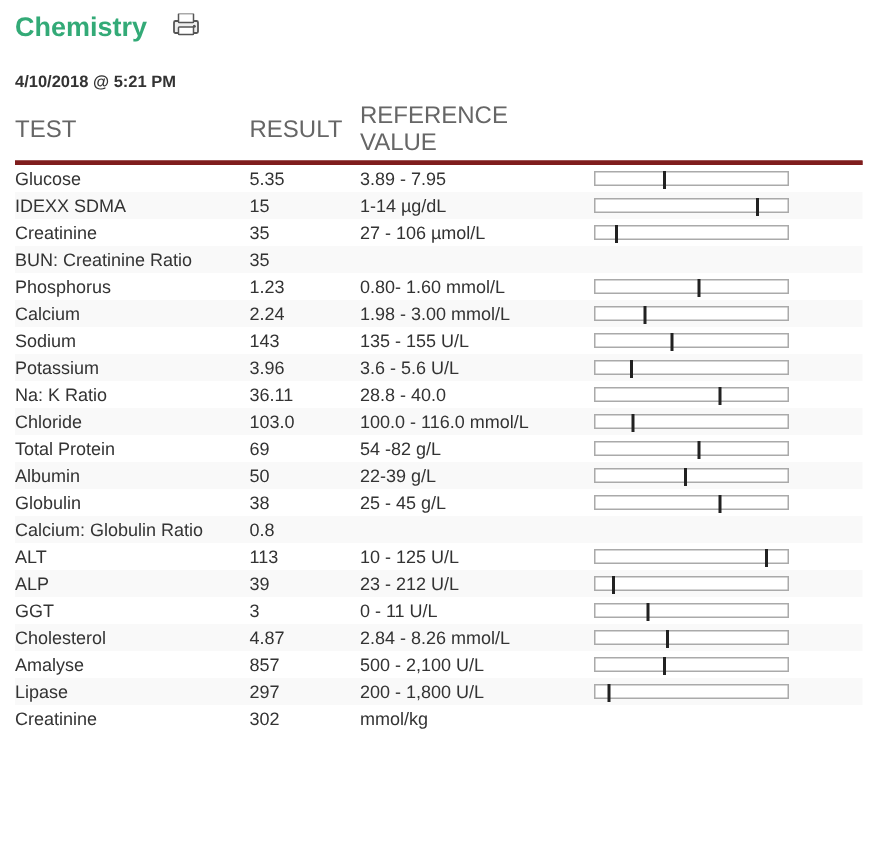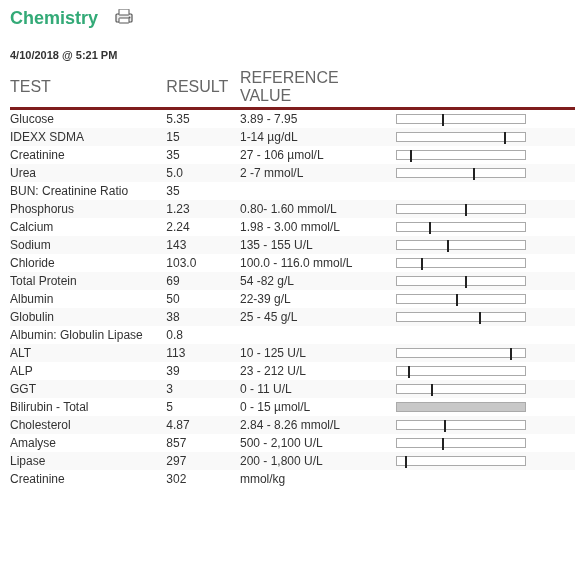--- a/index.html
+++ b/index.html
@@ -139,32 +139,20 @@
         <td class="col-ref">27 - 106 µmol/L</td>
         <td class="col-bar">
           <div class="bar-container">
             <div class="bar-outer">
               <div class="bar-indicator" style="left: 13px;"></div>
             </div>
           </div>
         </td>
       </tr>
       <tr>
-        <td class="col-test">Urea</td>
-        <td class="col-result">5.0</td>
-        <td class="col-ref">2 -7 mmol/L</td>
-        <td class="col-bar">
-          <div class="bar-container">
-            <div class="bar-outer">
-              <div class="bar-indicator" style="left: 76px;"></div>
-            </div>
-          </div>
-        </td>
-      </tr>
-      <tr>
         <td class="col-test">BUN: Creatinine Ratio</td>
         <td class="col-result">35</td>
         <td class="col-ref"></td>
         <td class="col-bar"></td>
       </tr>
       <tr>
         <td class="col-test">Phosphorus</td>
         <td class="col-result">1.23</td>
         <td class="col-ref">0.80- 1.60 mmol/L</td>
         <td class="col-bar">
@@ -193,20 +181,44 @@
         <td class="col-ref">135 - 155 U/L</td>
         <td class="col-bar">
           <div class="bar-container">
             <div class="bar-outer">
               <div class="bar-indicator" style="left: 50px;"></div>
             </div>
           </div>
         </td>
       </tr>
       <tr>
+        <td class="col-test">Potassium</td>
+        <td class="col-result">3.96</td>
+        <td class="col-ref">3.6 - 5.6 U/L</td>
+        <td class="col-bar">
+          <div class="bar-container">
+            <div class="bar-outer">
+              <div class="bar-indicator" style="left: 23px;"></div>
+            </div>
+          </div>
+        </td>
+      </tr>
+      <tr>
+        <td class="col-test">Na: K Ratio</td>
+        <td class="col-result">36.11</td>
+        <td class="col-ref">28.8 - 40.0</td>
+        <td class="col-bar">
+          <div class="bar-container">
+            <div class="bar-outer">
+              <div class="bar-indicator" style="left: 82px;"></div>
+            </div>
+          </div>
+        </td>
+      </tr>
+      <tr>
         <td class="col-test">Chloride</td>
         <td class="col-result">103.0</td>
         <td class="col-ref">100.0 - 116.0 mmol/L</td>
         <td class="col-bar">
           <div class="bar-container">
             <div class="bar-outer">
               <div class="bar-indicator" style="left: 24px;"></div>
             </div>
           </div>
         </td>
@@ -241,21 +253,21 @@
         <td class="col-ref">25 - 45 g/L</td>
         <td class="col-bar">
           <div class="bar-container">
             <div class="bar-outer">
               <div class="bar-indicator" style="left: 82px;"></div>
             </div>
           </div>
         </td>
       </tr>
       <tr>
-        <td class="col-test">Albumin: Globulin Lipase</td>
+        <td class="col-test">Calcium: Globulin Ratio</td>
         <td class="col-result">0.8</td>
         <td class="col-ref"></td>
         <td class="col-bar"></td>
       </tr>
       <tr>
         <td class="col-test">ALT</td>
         <td class="col-result">113</td>
         <td class="col-ref">10 - 125 U/L</td>
         <td class="col-bar">
           <div class="bar-container">
@@ -279,30 +291,20 @@
       </tr>
       <tr>
         <td class="col-test">GGT</td>
         <td class="col-result">3</td>
         <td class="col-ref">0 - 11 U/L</td>
         <td class="col-bar">
           <div class="bar-container">
             <div class="bar-outer">
               <div class="bar-indicator" style="left: 34px;"></div>
             </div>
-          </div>
-        </td>
-      </tr>
-      <tr>
-        <td class="col-test">Bilirubin - Total</td>
-        <td class="col-result">5</td>
-        <td class="col-ref">0 - 15 µmol/L</td>
-        <td class="col-bar">
-          <div class="bar-container">
-            <div class="bar-outer gray-fill"></div>
           </div>
         </td>
       </tr>
       <tr>
         <td class="col-test">Cholesterol</td>
         <td class="col-result">4.87</td>
         <td class="col-ref">2.84 - 8.26 mmol/L</td>
         <td class="col-bar">
           <div class="bar-container">
             <div class="bar-outer">

